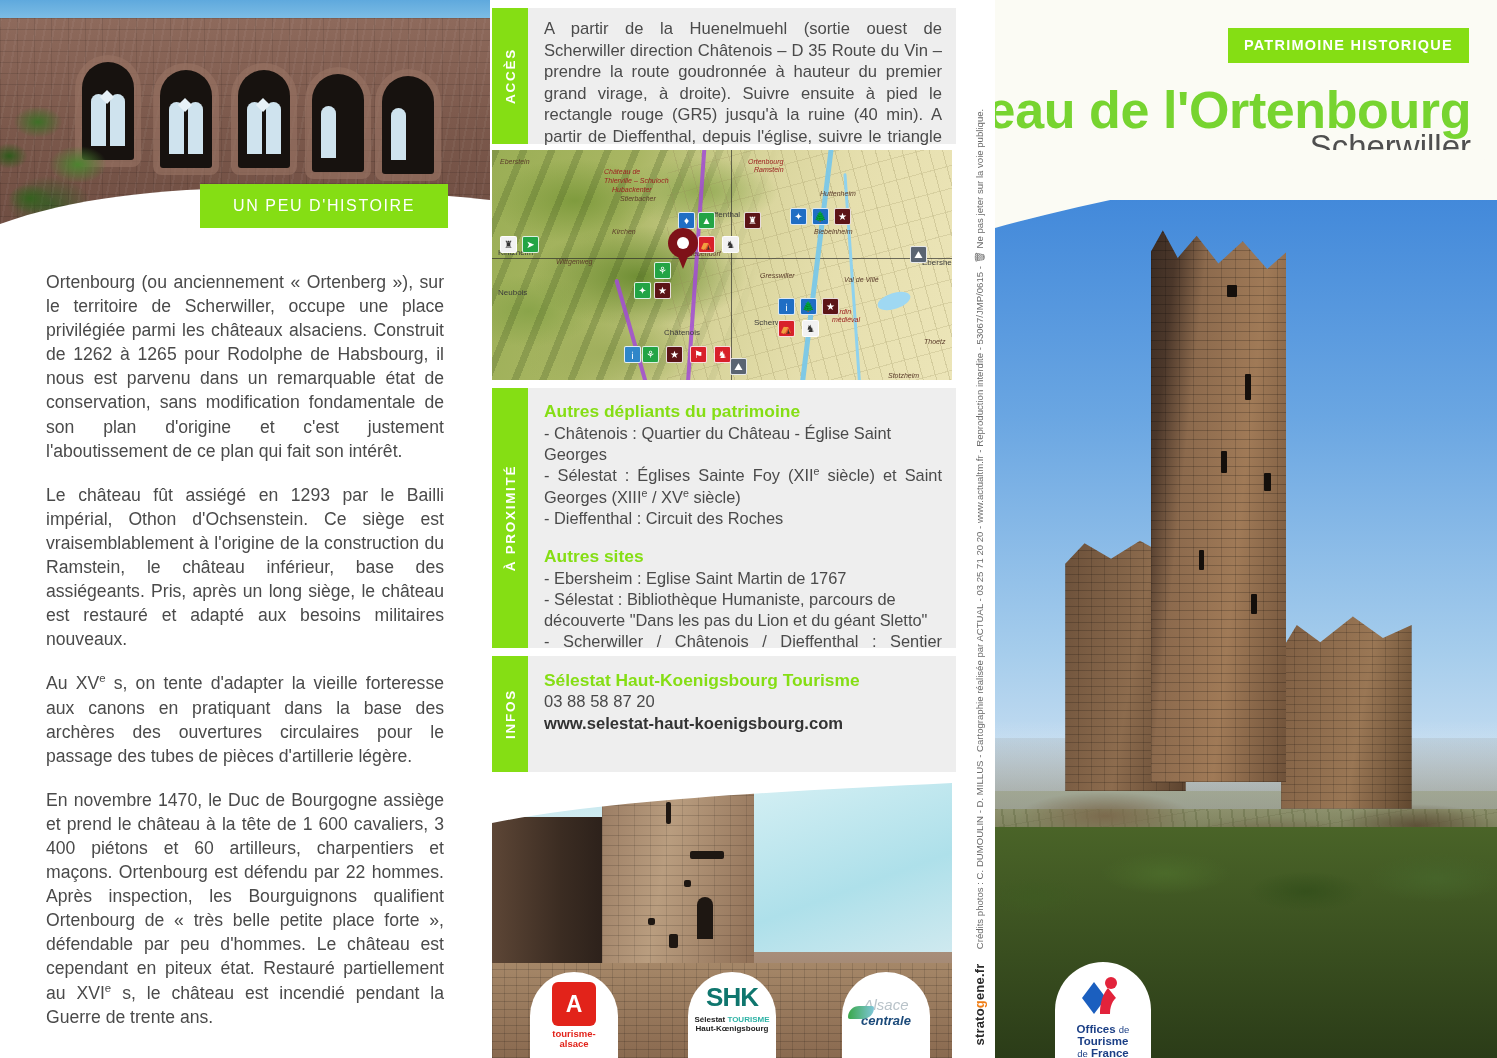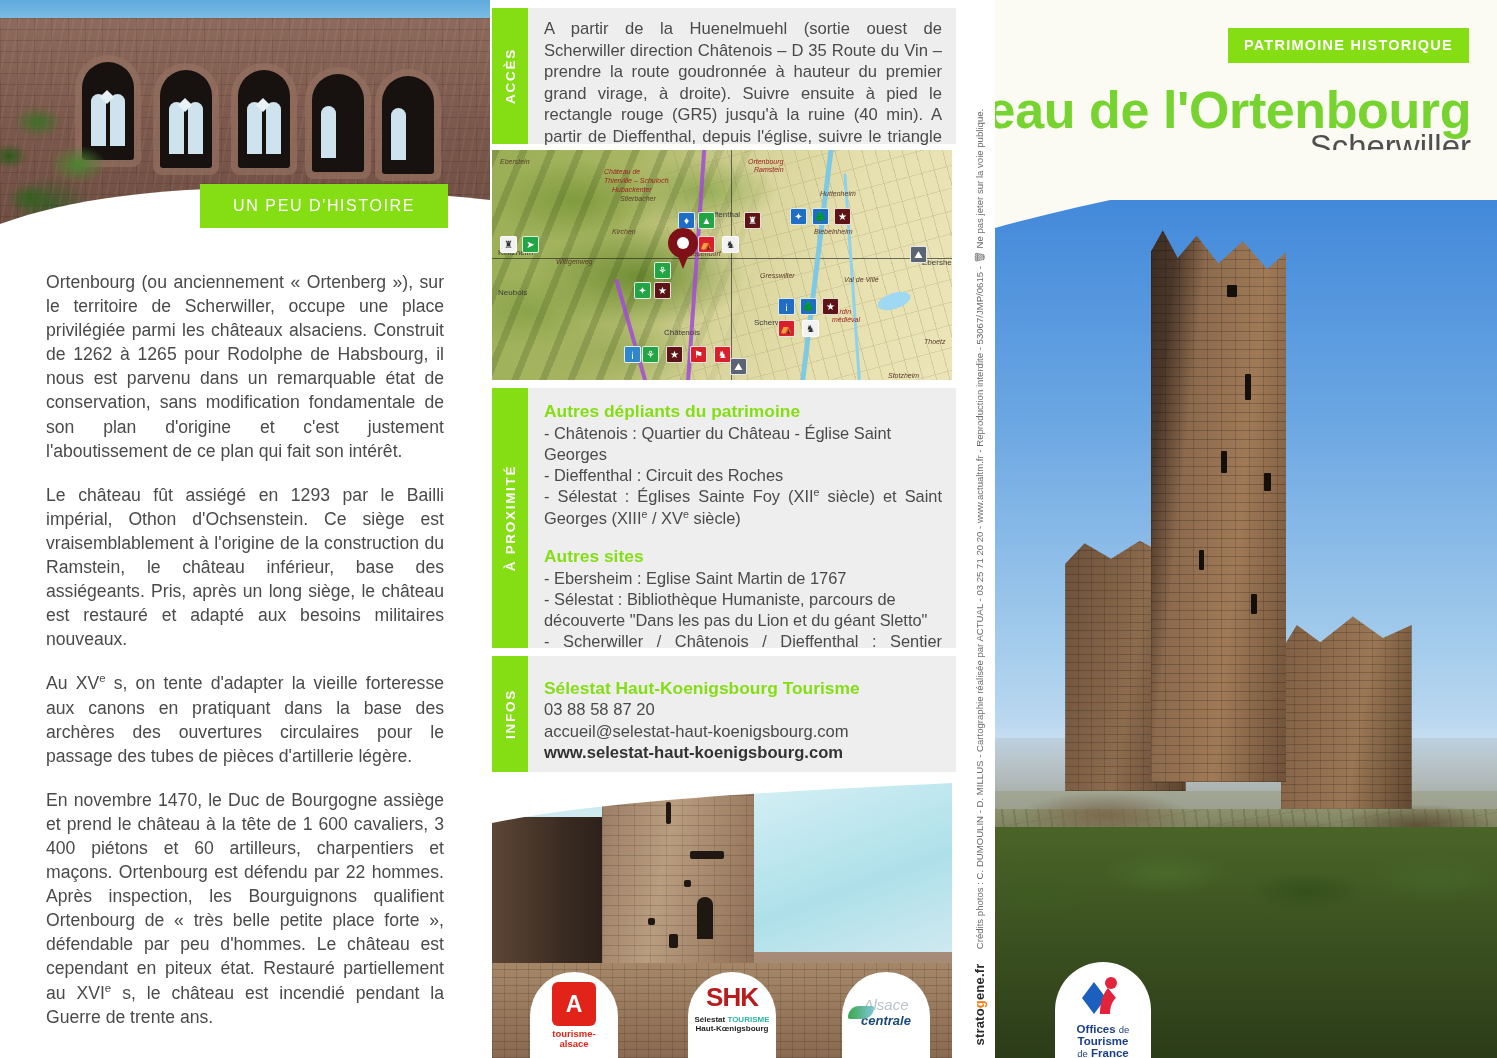--- a/index.html
+++ b/index.html
@@ -108,21 +108,21 @@
     clip-path:polygon(0 0,100% 0,50% 100%);}
 
   .prox{top:388px;width:464px;height:260px;}
   .prox .blkbody{font-size:16.4px;line-height:1.28;color:#4a4a4a;}
   .prox h4{margin:2px 0 1px 0;color:#85de14;font-size:17.4px;font-weight:700;}
   .prox h4.second{margin-top:16px;}
   .prox .li{margin:0;}
   .prox .li.just{text-align:justify;}
 
   .infos{top:656px;width:464px;height:116px;}
-  .infos .blkbody{font-size:16.6px;line-height:1.29;color:#4a4a4a;padding-top:21px;}
+  .infos .blkbody{font-size:16.6px;line-height:1.29;color:#4a4a4a;padding-top:13px;}
   .infos .org{color:#85de14;font-weight:700;font-size:17.4px;}
   .infos .web{color:#333;font-weight:700;}
 
   .col2-photo{position:absolute;left:492px;top:778px;width:460px;height:280px;overflow:hidden;
     background:linear-gradient(180deg,#bfe6ee 0%,#d9eef2 22%,#c7b3a0 23%,#8a6a55 100%);}
   .c2sky{position:absolute;right:0;top:0;width:45%;height:62%;
     background:linear-gradient(160deg,#d6f0f4,#aee0ea 60%,#cfe9ef);}
   .c2keep{position:absolute;left:24%;top:4%;width:33%;height:74%;
     background:linear-gradient(100deg,#9a7c63,#b99d7f 40%,#8d6d54);
     background-image:
@@ -144,21 +144,21 @@
   .col2-topwave{position:absolute;left:0;top:-1px;width:460px;height:46px;}
 
   .logos{position:absolute;left:492px;bottom:0;width:460px;height:90px;pointer-events:none;}
   .logo-bub{position:absolute;bottom:-18px;width:88px;height:104px;background:#fff;
     border-radius:44px 44px 10px 10px;display:flex;flex-direction:column;align-items:center;
     justify-content:flex-start;padding-top:10px;box-sizing:border-box;}
   .lb1{left:38px;} .lb2{left:196px;} .lb3{left:350px;}
   .ta-mark{width:44px;height:44px;background:#e2231a;border-radius:6px;position:relative;
     display:flex;align-items:center;justify-content:center;color:#fff;font-size:23px;font-weight:700;}
   .ta-txt{margin-top:3px;font-size:9.5px;font-weight:700;color:#e2231a;line-height:1.05;text-align:center;}
-  .shk-mark{font-size:26px;font-weight:700;color:#b91c1c;letter-spacing:-1px;}
+  .shk-mark{font-size:26px;font-weight:700;color:#0f766e;letter-spacing:-1px;}
   .shk-t1{font-size:8px;font-weight:700;color:#222;margin-top:2px;}
   .shk-t1 em{color:#2fb3a6;font-style:normal;}
   .shk-t2{font-size:8px;font-weight:700;color:#222;}
   .al-mark{font-size:15px;color:#b9c3c9;font-style:italic;margin-top:14px;}
   .al-sub{font-size:13px;color:#1b4a7a;font-style:italic;font-weight:700;}
   .al-leaf{position:absolute;left:6px;top:34px;width:26px;height:13px;
     background:linear-gradient(90deg,#3aa84a,#7fc6d8);border-radius:13px 2px 13px 2px;}
 
   .credits{position:absolute;left:963px;top:0;width:32px;height:1058px;background:#fff;}
   .credits .vtxt{position:absolute;left:50%;top:50%;transform-origin:center;
@@ -291,37 +291,36 @@
       <div class="blkbody">A partir de la Huenelmuehl (sortie ouest de Scherwiller direction Châtenois – D 35 Route du Vin – prendre la route goudronnée à hauteur du premier grand virage, à droite). Suivre ensuite à pied le rectangle rouge (GR5) jusqu'à la ruine (40 min). A partir de Dieffenthal, depuis l'église, suivre le triangle rouge.</div>
     </div>
 
     <div class="blk prox">
       <div class="tabcol">
         <span>À PROXIMITÉ</span>
       </div>
       <div class="blkbody">
         <h4>Autres dépliants du patrimoine</h4>
         <p class="li">- Châtenois : Quartier du Château - Église Saint Georges</p>
+        <p class="li just"><span>- Sélestat :  Églises Sainte Foy (XII</span><sup>e</sup><span> siècle) et Saint Georges (XIII</span><sup>e</sup><span> / XV</span><sup>e</sup><span> siècle)</span></p>
         <p class="li">- Dieffenthal : Circuit des Roches</p>
-        <p class="li just"><span>- Sélestat :  Églises Sainte Foy (XII</span><sup>e</sup><span> siècle) et Saint Georges (XIII</span><sup>e</sup><span> / XV</span><sup>e</sup><span> siècle)</span></p>
         <h4 class="second">Autres sites</h4>
         <p class="li">- Ebersheim : Eglise Saint Martin de 1767</p>
         <p class="li">- Sélestat : Bibliothèque Humaniste, parcours de découverte "Dans les pas du Lion et du géant Sletto"</p>
         <p class="li just">- Scherwiller / Châtenois / Dieffenthal : Sentier œnotouristique "Des Murailles et des Vignes"</p>
       </div>
     </div>
 
     <div class="blk infos">
       <div class="tabcol">
         <span>INFOS</span>
       </div>
       <div class="blkbody">
         <div class="org">Sélestat Haut-Koenigsbourg Tourisme</div>
         <div>03 88 58 87 20</div>
-        <div>accueil@selestat-haut-koenigsbourg.com</div>
         <div class="web">www.selestat-haut-koenigsbourg.com</div>
       </div>
     </div>
   </div>
 
   <div class="mapwrap">
     <div class="map-terrain"></div>
     <div class="map-relief"></div>
     <div class="map-fields"></div>
     <div class="grid-v"></div>

